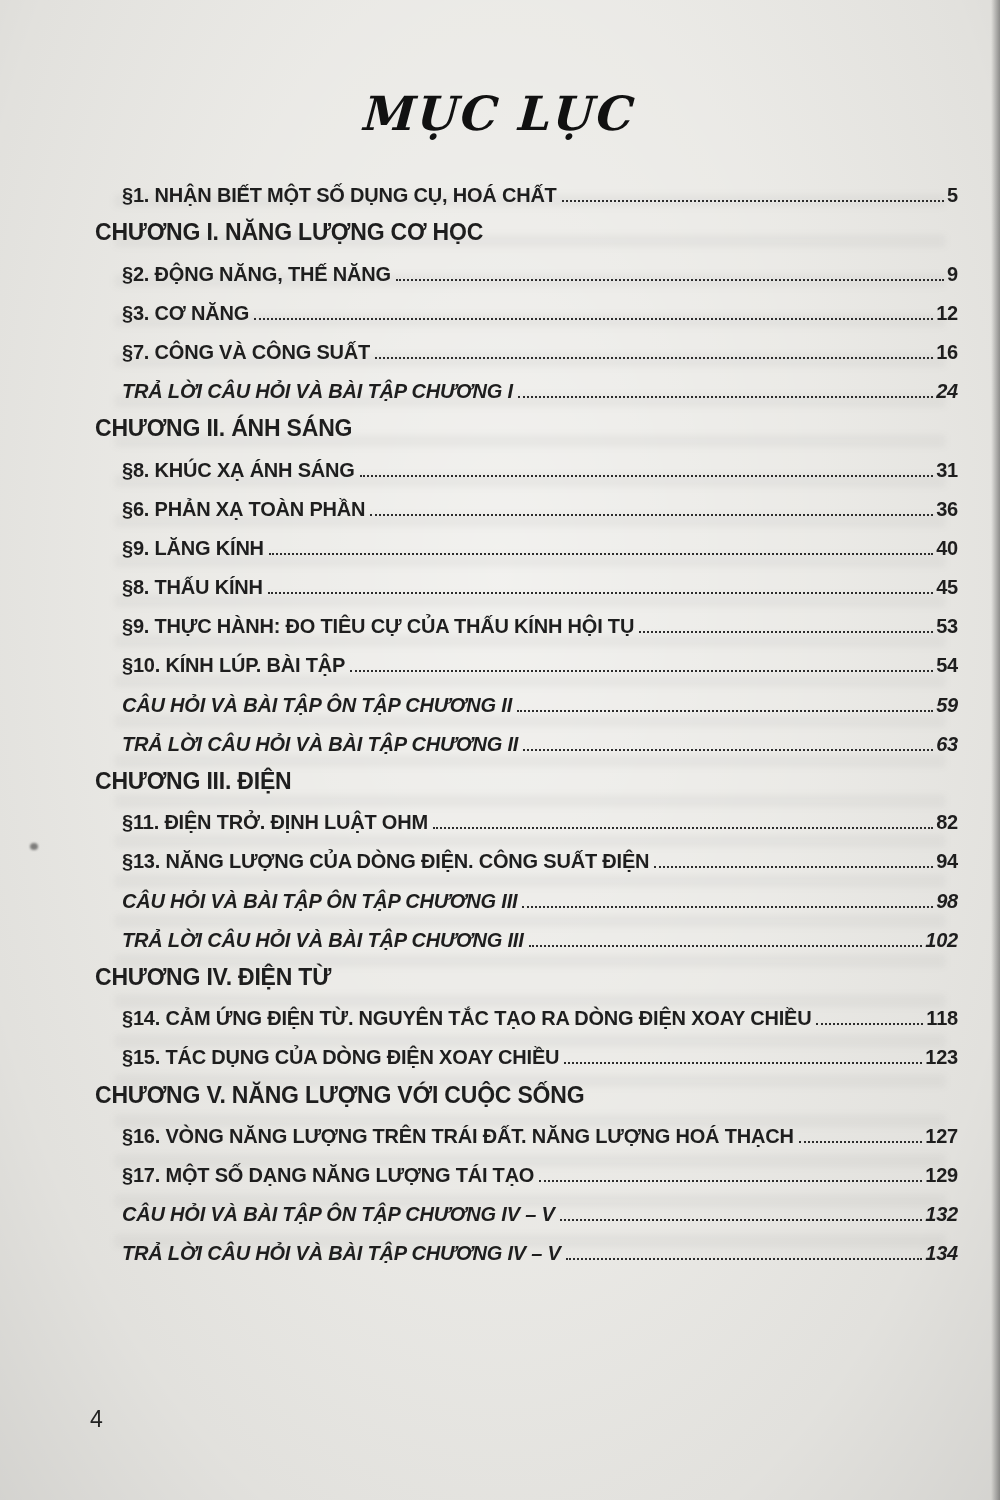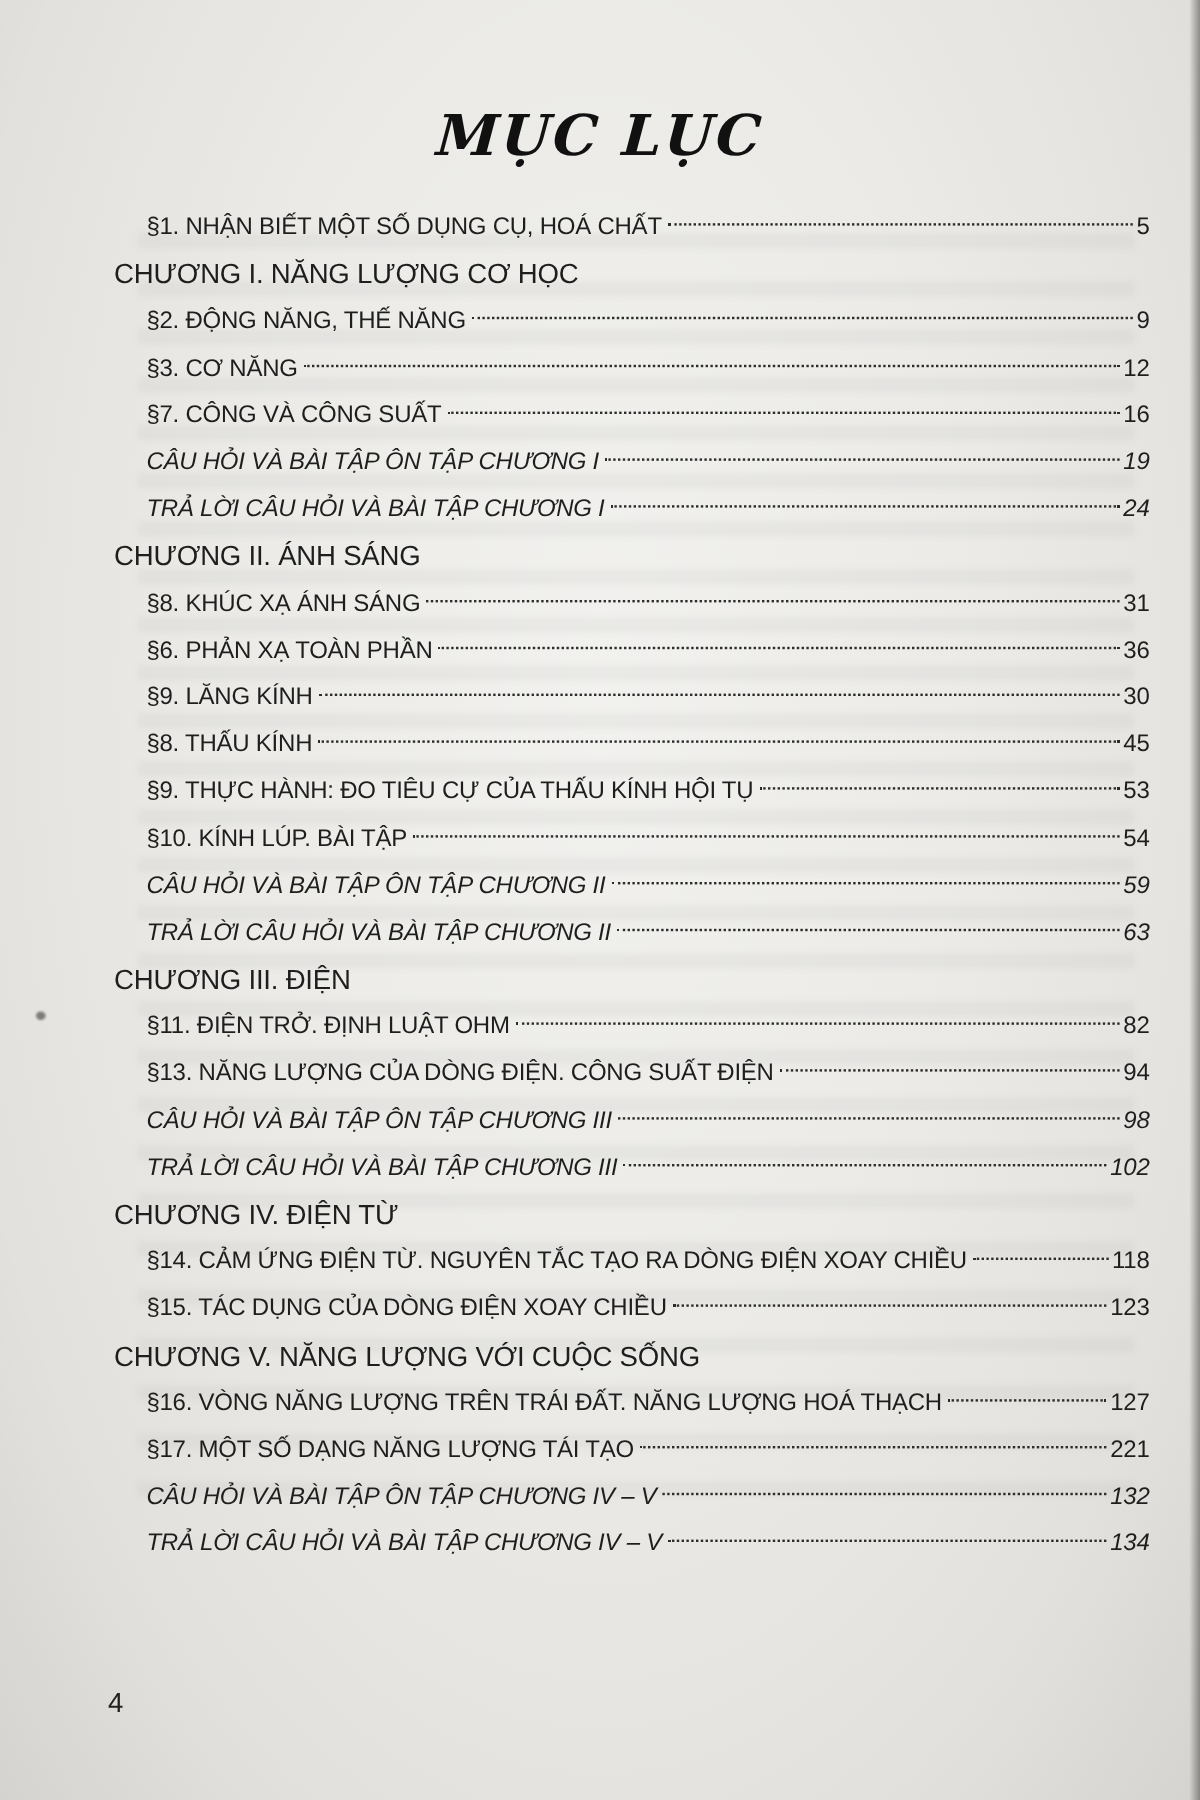--- a/index.html
+++ b/index.html
@@ -52,24 +52,24 @@
     transform: skewX(-4deg);
   }
   .toc {
     position: absolute;
     top: 172px;
     left: 95px;
     right: 42px;
   }
   .row {
     display: flex;
-    align-items: center;
+    align-items: flex-end;
     height: 39.2px;
     font-size: 20px;
-    font-weight: normal;
+    font-weight: bold;
     color: #1e1e1e;
     letter-spacing: -0.2px;
   }
   .row.section,
   .row.exercise { padding-left: 27px; }
   .row.exercise { font-style: italic; }
   .row.chapter  { font-size: 23px; }
   .label {
     white-space: nowrap;
     padding-bottom: 4px;
@@ -136,46 +136,41 @@
         <span class="label">§3. CƠ NĂNG</span>
         <span class="dots"></span>
         <span class="pagenum">12</span>
       </div>
       <div class="row section">
         <span class="label">§7. CÔNG VÀ CÔNG SUẤT</span>
         <span class="dots"></span>
         <span class="pagenum">16</span>
       </div>
       <div class="row exercise">
-        <span class="label">CÂU HỎI VÀ BÀI TẬP ÔN TẬP CHƯƠNG I</span>
-        <span class="dots"></span>
-        <span class="pagenum">19</span>
-      </div>
-      <div class="row exercise">
         <span class="label">TRẢ LỜI CÂU HỎI VÀ BÀI TẬP CHƯƠNG I</span>
         <span class="dots"></span>
         <span class="pagenum">24</span>
       </div>
       <div class="row chapter">
         <span class="label">CHƯƠNG II. ÁNH SÁNG</span>
       </div>
       <div class="row section">
         <span class="label">§8. KHÚC XẠ ÁNH SÁNG</span>
         <span class="dots"></span>
         <span class="pagenum">31</span>
       </div>
       <div class="row section">
         <span class="label">§6. PHẢN XẠ TOÀN PHẦN</span>
         <span class="dots"></span>
         <span class="pagenum">36</span>
       </div>
       <div class="row section">
         <span class="label">§9. LĂNG KÍNH</span>
         <span class="dots"></span>
-        <span class="pagenum">30</span>
+        <span class="pagenum">40</span>
       </div>
       <div class="row section">
         <span class="label">§8. THẤU KÍNH</span>
         <span class="dots"></span>
         <span class="pagenum">45</span>
       </div>
       <div class="row section">
         <span class="label">§9. THỰC HÀNH: ĐO TIÊU CỰ CỦA THẤU KÍNH HỘI TỤ</span>
         <span class="dots"></span>
         <span class="pagenum">53</span>
@@ -235,21 +230,21 @@
         <span class="label">CHƯƠNG V. NĂNG LƯỢNG VỚI CUỘC SỐNG</span>
       </div>
       <div class="row section">
         <span class="label">§16. VÒNG NĂNG LƯỢNG TRÊN TRÁI ĐẤT. NĂNG LƯỢNG HOÁ THẠCH</span>
         <span class="dots"></span>
         <span class="pagenum">127</span>
       </div>
       <div class="row section">
         <span class="label">§17. MỘT SỐ DẠNG NĂNG LƯỢNG TÁI TẠO</span>
         <span class="dots"></span>
-        <span class="pagenum">221</span>
+        <span class="pagenum">129</span>
       </div>
       <div class="row exercise">
         <span class="label">CÂU HỎI VÀ BÀI TẬP ÔN TẬP CHƯƠNG IV – V</span>
         <span class="dots"></span>
         <span class="pagenum">132</span>
       </div>
       <div class="row exercise">
         <span class="label">TRẢ LỜI CÂU HỎI VÀ BÀI TẬP CHƯƠNG IV – V</span>
         <span class="dots"></span>
         <span class="pagenum">134</span>

